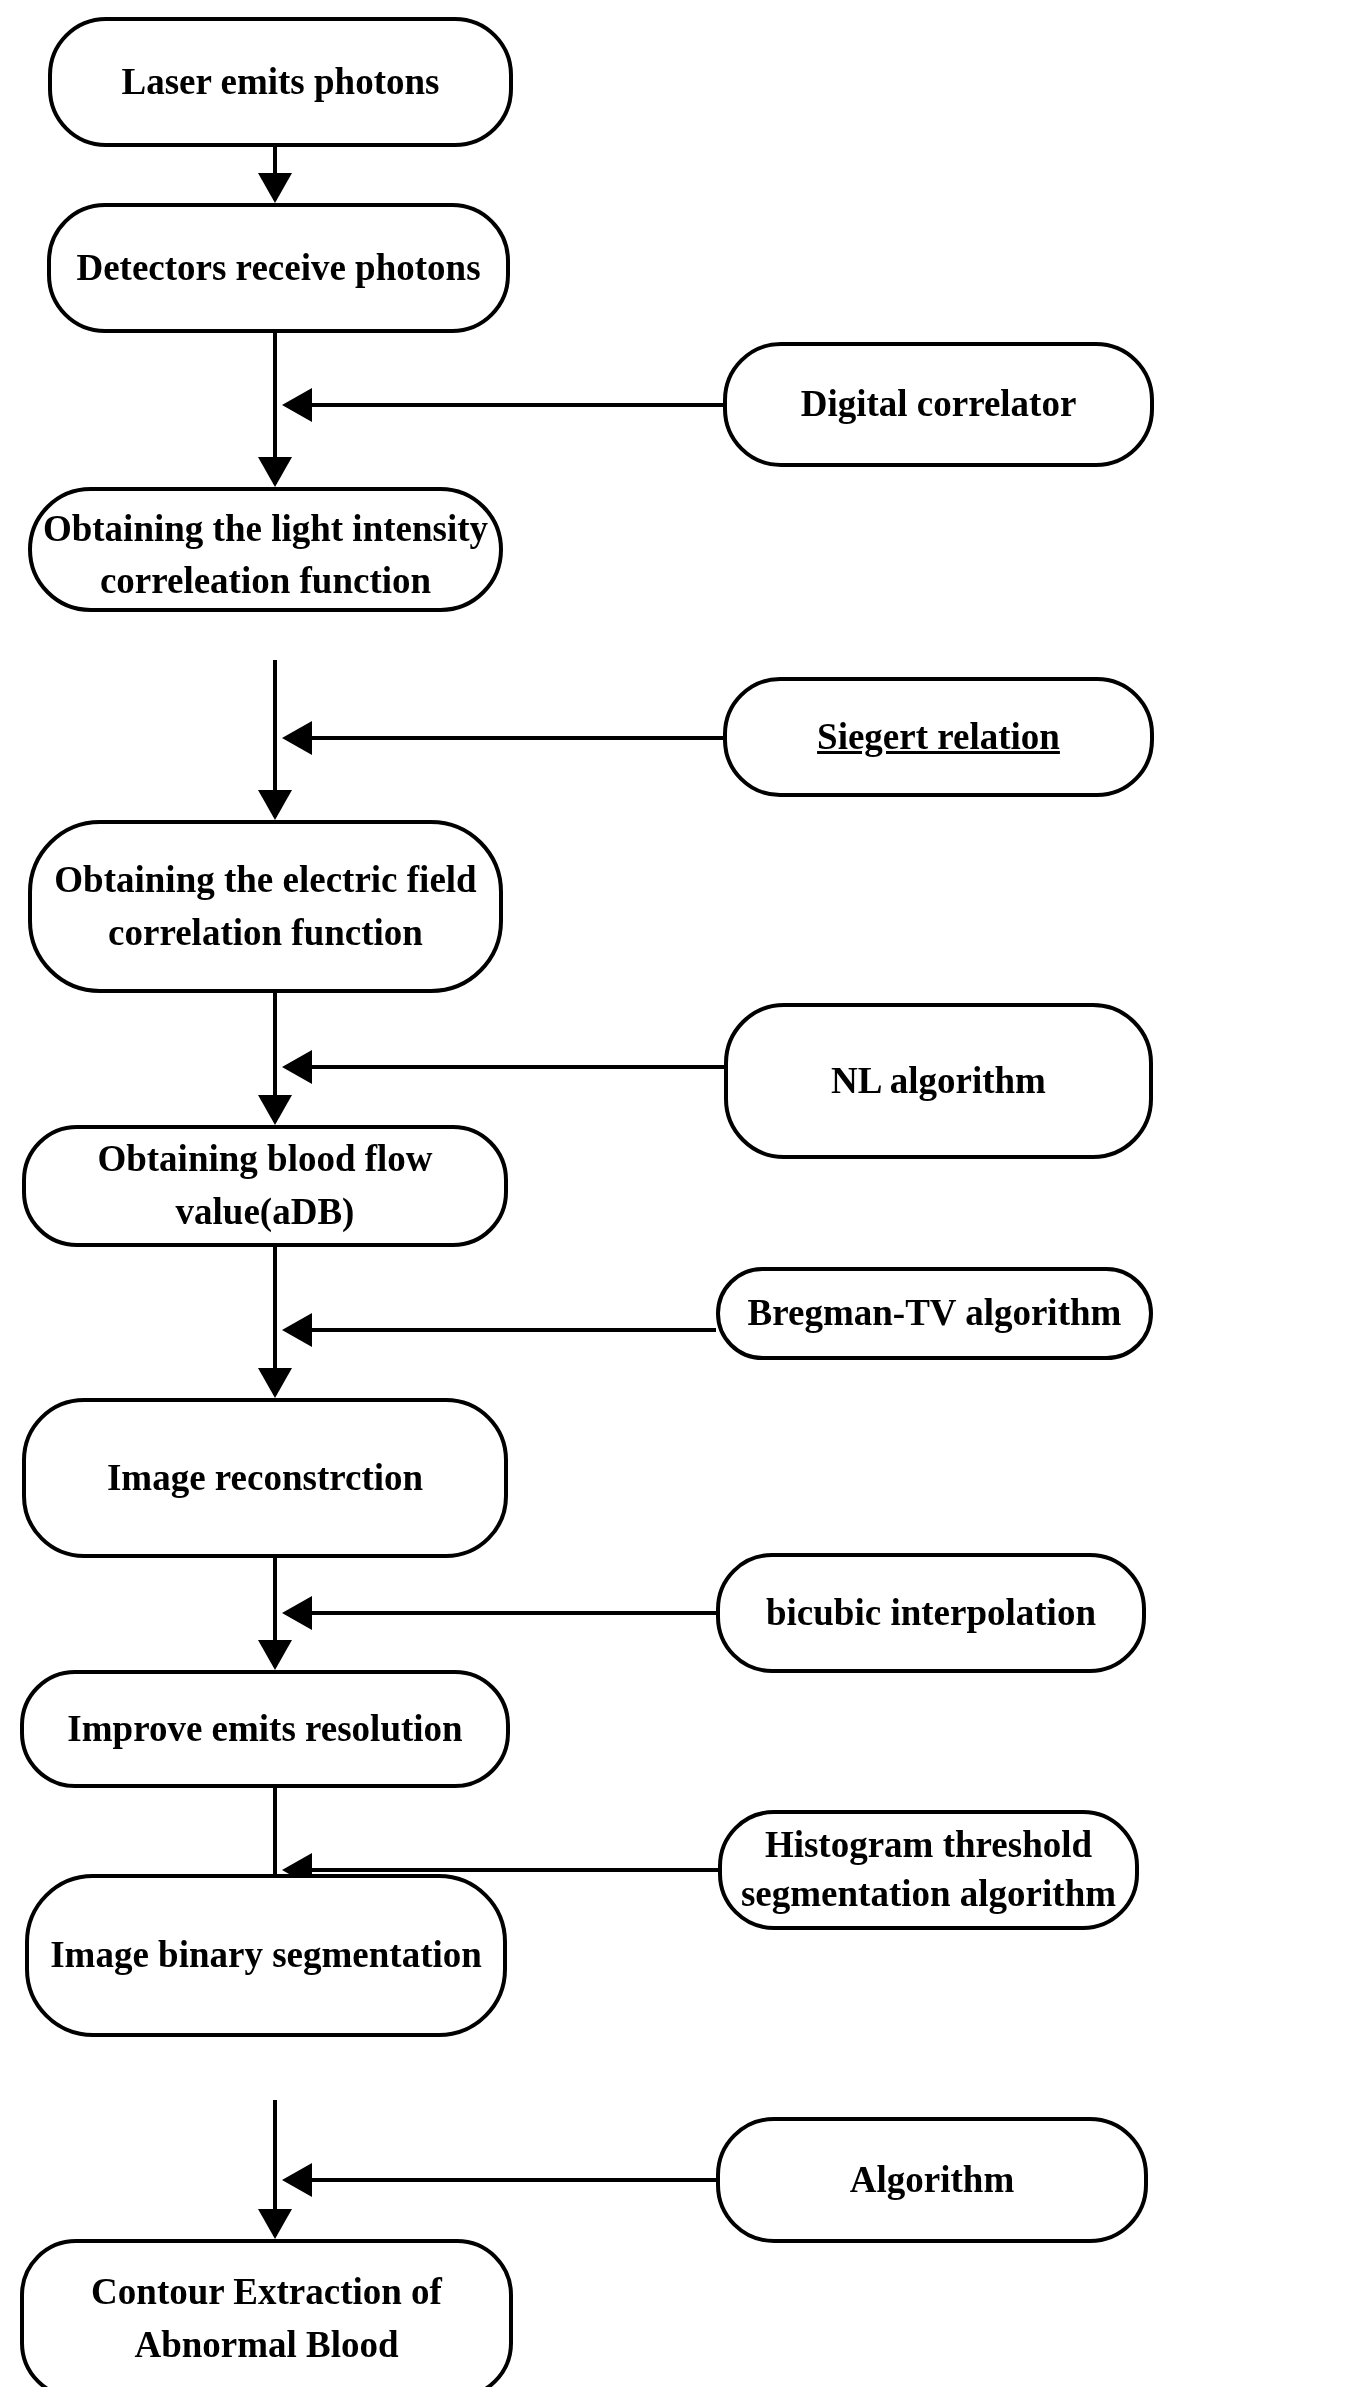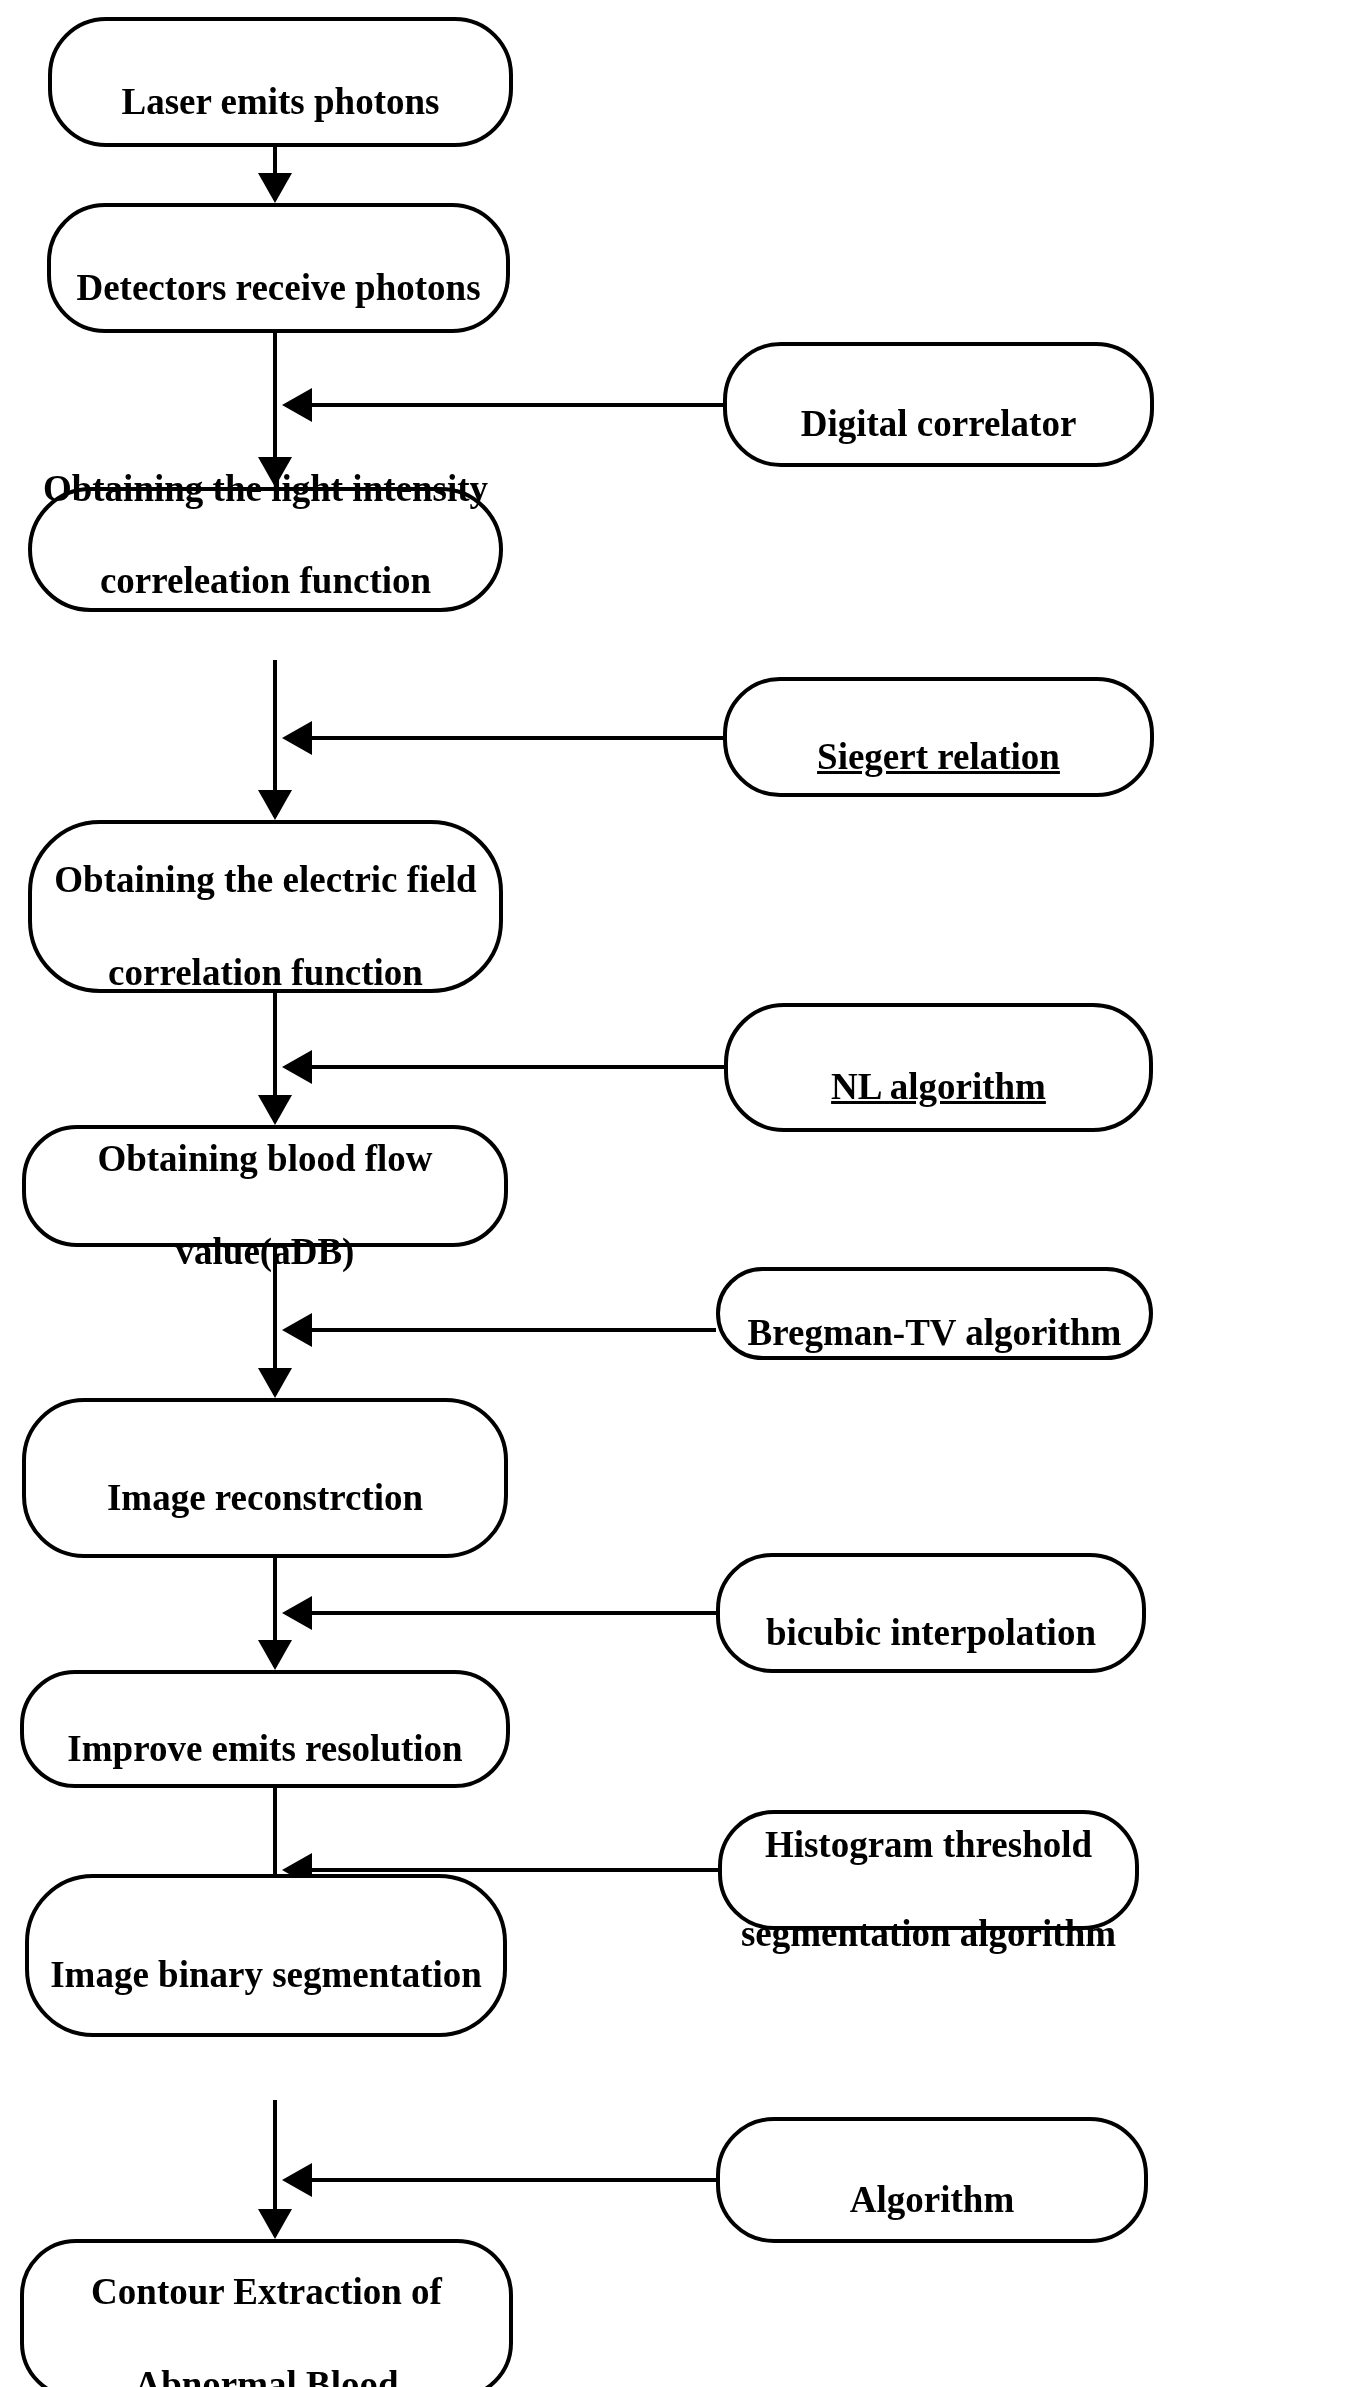--- a/index.html
+++ b/index.html
@@ -25,21 +25,21 @@
     display: flex;
     flex-direction: column;
     align-items: center;
     justify-content: center;
     text-align: center;
     font-weight: bold;
     font-size: 37px;
     line-height: 1.42;
     z-index: 2;
   }
-  .box .ln { white-space: nowrap; margin-top: 40px; }
+  .box .ln { white-space: nowrap; }
 </style>
 </head>
 <body>
 
 <div class="stage">
 
   <svg class="arrow-layer" width="1366" height="2387" viewBox="0 0 1366 2387" xmlns="http://www.w3.org/2000/svg">
 
     <g>
       <line x1="275" y1="147" x2="275" y2="200" stroke="#000" stroke-width="4"></line>
@@ -145,21 +145,21 @@
   </div>
 
   <div class="box" style="left:723px; top:342px; width:431px; height:125px; border-radius:58px;">
     <div class="ln">Digital correlator</div>
   </div>
 
   <div class="box" style="left:723px; top:677px; width:431px; height:120px; border-radius:57px;text-decoration:underline;">
     <div class="ln">Siegert relation</div>
   </div>
 
-  <div class="box" style="left:724px; top:1003px; width:429px; height:129px; border-radius:60px;text-decoration:underline;">
+  <div class="box" style="left:724px; top:1003px; width:429px; height:156px; border-radius:60px;">
     <div class="ln">NL algorithm</div>
   </div>
 
   <div class="box" style="left:716px; top:1267px; width:437px; height:93px; border-radius:58px;">
     <div class="ln">Bregman-TV algorithm</div>
   </div>
 
   <div class="box" style="left:716px; top:1553px; width:430px; height:120px; border-radius:56px;">
     <div class="ln">bicubic interpolation</div>
   </div>

